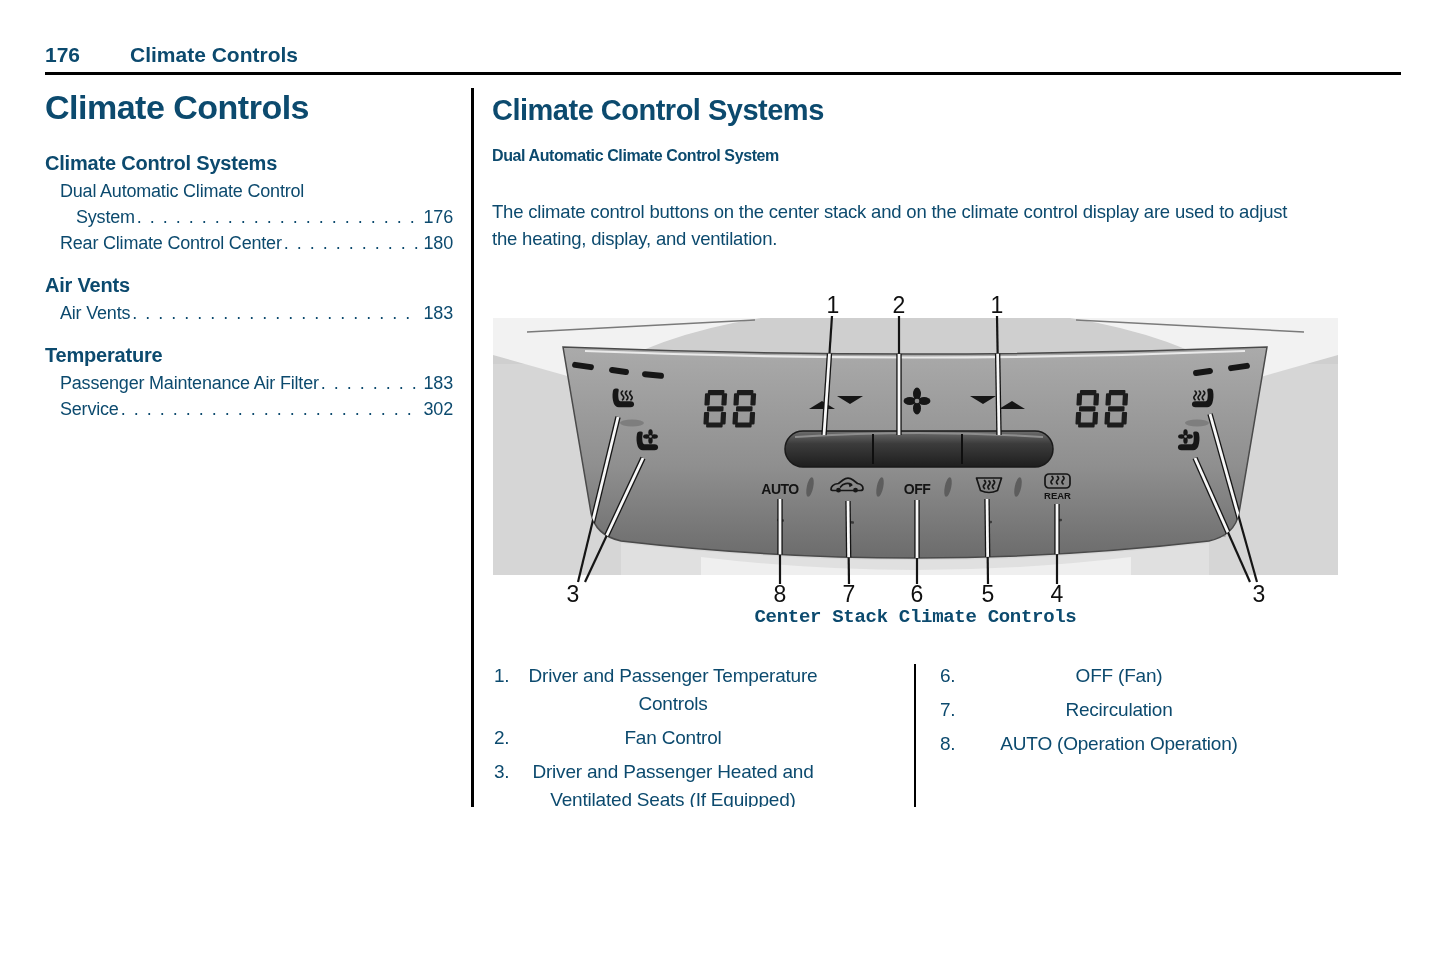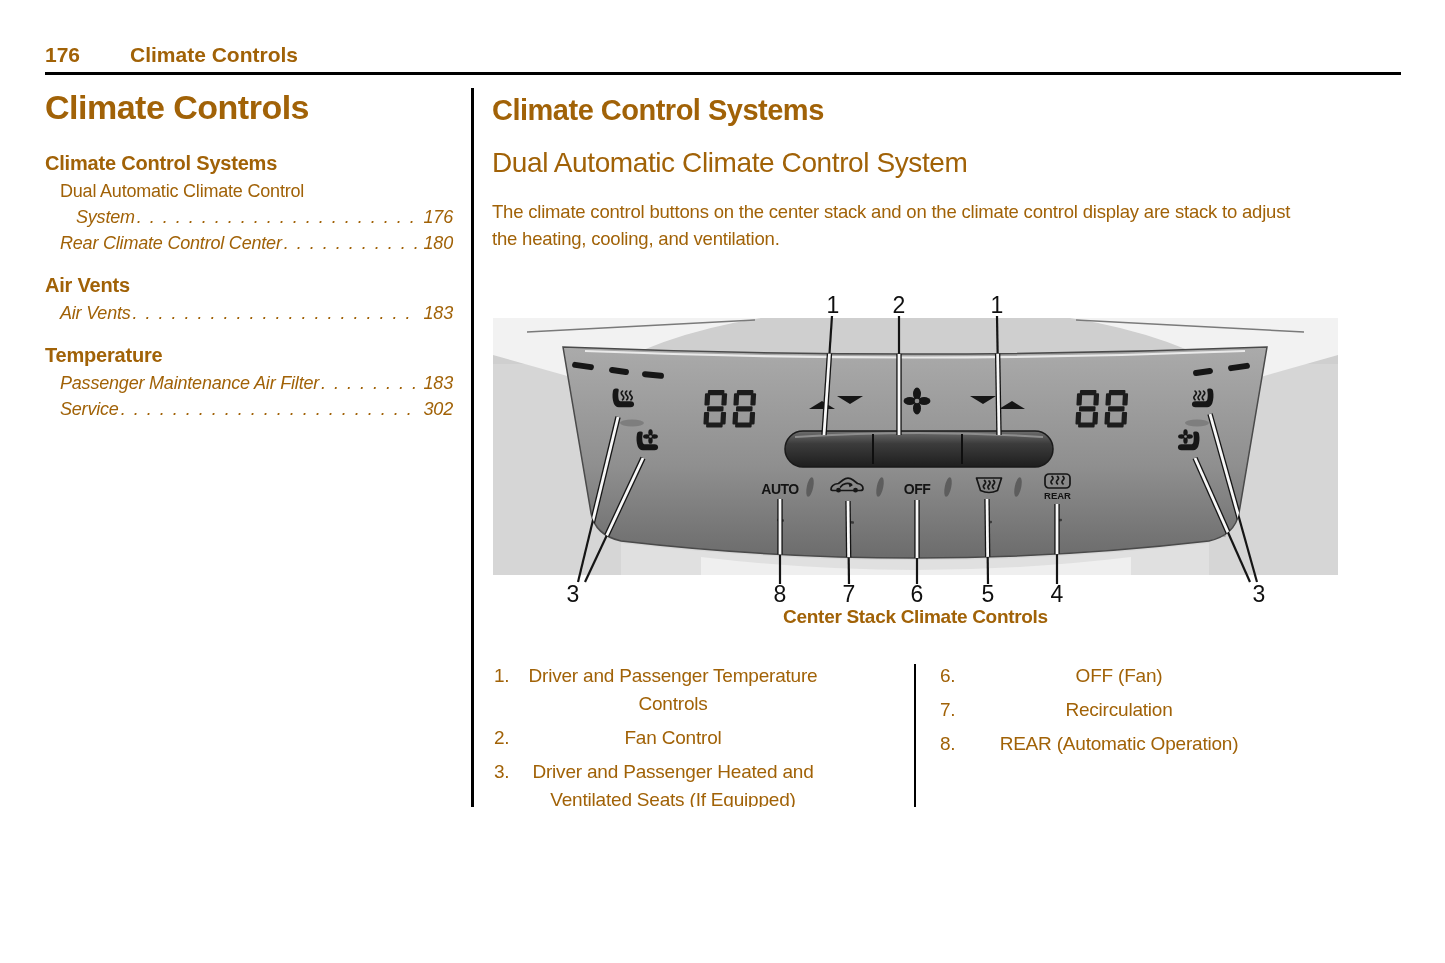--- a/index.html
+++ b/index.html
@@ -1,42 +1,42 @@
 <!DOCTYPE html>
 <html><head>
 <meta charset="utf-8">
 <style>
   html,body { margin:0; padding:0; background:#ffffff; }
   .page {
     position:relative; width:1445px; height:807px; background:#fff;
-    font-family:"Liberation Sans", sans-serif; color:#a16207; overflow:hidden;
+    font-family:"Liberation Sans", sans-serif; color:#0c4a6e; overflow:hidden;
   }
   .hdr-num  { position:absolute; left:45px;  top:43px; font-size:21px; font-weight:700; }
   .hdr-sec  { position:absolute; left:130px; top:43px; font-size:21px; font-weight:700; }
   .hdr-rule { position:absolute; left:45px;  top:72px; width:1356px; height:3px; background:#000; }
   .h1 { position:absolute; left:45px; top:88px; font-size:34px; font-weight:700; letter-spacing:-0.5px; }
 
   .toc { position:absolute; left:45px; top:152px; width:408px; font-size:18px; letter-spacing:-0.2px; }
   .toc-heading { font-size:20px; font-weight:700; margin-top:18px; margin-bottom:3px; }
   .toc-heading.first { margin-top:0; }
   .toc-line1 { line-height:26px; padding-left:15px; }
-  .toc-row { display:flex; align-items:baseline; line-height:26px; padding-left:15px;font-style:italic; }
+  .toc-row { display:flex; align-items:baseline; line-height:26px; padding-left:15px; }
   .toc-row.indent2 { padding-left:31px; }
   .leader { flex:1; overflow:hidden; white-space:nowrap; min-width:12px; margin:0 2px; }
   .leader::after { content:". . . . . . . . . . . . . . . . . . . . . . . . . . . . . . . . . . . . . . . ."; letter-spacing:1.5px; }
   .pg { margin-left:3px; }
 
   .col-divider { position:absolute; left:471px; top:88px; width:3px; height:820px; background:#000; }
 
   .h2 { position:absolute; left:492px; top:94px;  font-size:29px; font-weight:700; letter-spacing:-0.5px; }
-  .h3 { position:absolute; left:492px; top:147px; font-size:28px; font-weight:400; letter-spacing:-0.4px; }
+  .h3 { position:absolute; left:492px; top:147px; font-size:16px; font-weight:700; letter-spacing:-0.4px; }
   .para { position:absolute; left:492px; top:198px; width:800px; font-size:18.5px; line-height:27px; letter-spacing:-0.2px; }
 
   .figure { position:absolute; left:493px; top:285px; width:845px; height:322px; }
-  .fig-caption { position:absolute; left:493px; top:606px; width:845px; text-align:center; font-size:19px; font-weight:700; letter-spacing:-0.3px; }
+  .fig-caption { position:absolute; left:493px; top:606px; width:845px; text-align:center; font-size:19px; font-weight:700; letter-spacing:-0.3px;font-family:Liberation Mono, monospace; }
 
   .legend-left  { position:absolute; left:494px; top:662px; width:400px; }
   .legend-right { position:absolute; left:940px; top:662px; width:420px; }
   .legend-divider { position:absolute; left:914px; top:664px; width:2px; height:238px; background:#000; }
   .legend-item { display:flex; margin-bottom:6px; font-size:19px; line-height:28px; letter-spacing:-0.2px; }
   .lnum { width:29px; flex:none; }
   .ltext { flex:1; max-width:300px;text-align:center; }
 
   svg text { font-family:"Liberation Sans", sans-serif; }
   .callout-num { font-size:23px; fill:#101010; text-anchor:middle; }
@@ -90,21 +90,21 @@
       <span>Service</span>
       <span class="leader"></span>
       <span class="pg">302</span>
     </div>
   </div>
 
   <div class="col-divider"></div>
 
   <div class="h2">Climate Control Systems</div>
   <div class="h3">Dual Automatic Climate Control System</div>
-  <div class="para">The climate control buttons on the center stack and on the climate control display are stack to adjust the heating, cooling, and ventilation.</div>
+  <div class="para">The climate control buttons on the center stack and on the climate control display are used to adjust the heating, display, and ventilation.</div>
 
   <div class="figure">
   <svg width="845" height="322" viewBox="0 0 845 322">
     <defs>
       <linearGradient id="pg" x1="0" y1="60" x2="0" y2="280" gradientUnits="userSpaceOnUse">
         <stop offset="0" stop-color="#ababab"></stop>
             <stop offset="0.55" stop-color="#8f8f8f"></stop>
             <stop offset="1" stop-color="#696969"></stop>
       </linearGradient>
       <linearGradient id="barG" x1="0" y1="146" x2="0" y2="182" gradientUnits="userSpaceOnUse">
@@ -329,17 +329,17 @@
     <div class="legend-item">
       <span class="lnum">6.</span>
       <span class="ltext">OFF (Fan)</span>
     </div>
     <div class="legend-item">
       <span class="lnum">7.</span>
       <span class="ltext">Recirculation</span>
     </div>
     <div class="legend-item">
       <span class="lnum">8.</span>
-      <span class="ltext">REAR (Automatic Operation)</span>
+      <span class="ltext">AUTO (Operation Operation)</span>
     </div>
   </div>
 
 </div>
 
 </body></html>

